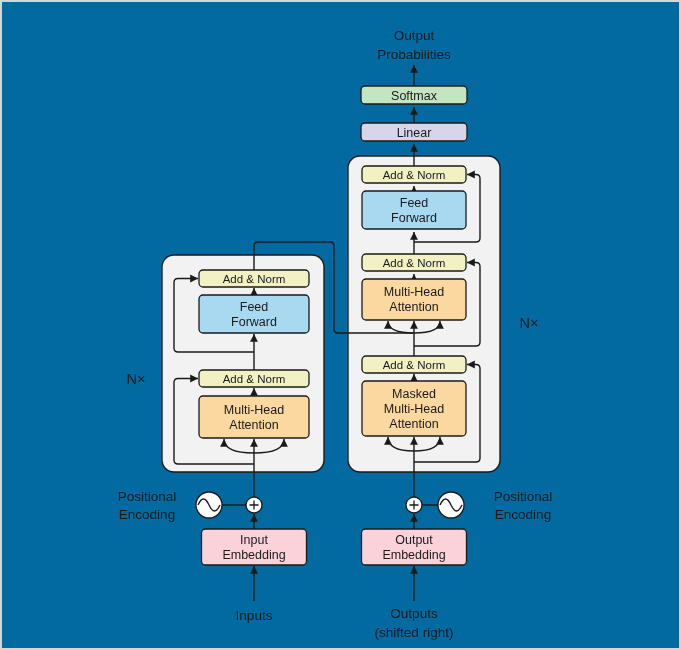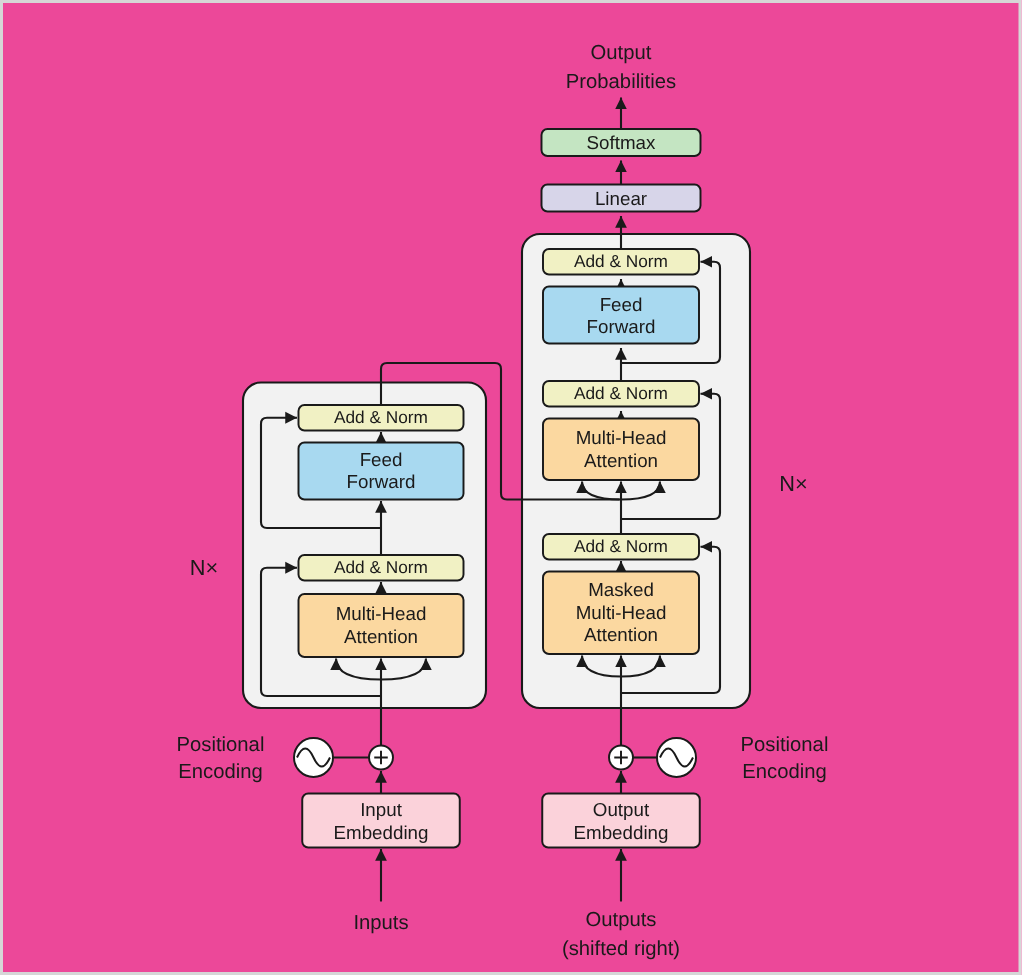--- a/index.html
+++ b/index.html
@@ -1,19 +1,19 @@
 <!DOCTYPE html>
 <html><head>
 <meta charset="utf-8">
 <style>
   html,body { margin:0; padding:0; background:#ffffff; }
   .frame {
     width:681px; height:650px;
     box-sizing:border-box;
-    background:#ec4899;
+    background:#0369a1;
     border:2px solid #d6d6d6;
     position:relative;
     overflow:hidden;
   }
   svg { display:block; }
   svg text {
     font-family:"Liberation Sans", sans-serif;
     fill:#1a1a1a;
     text-anchor:middle;
     dominant-baseline:central;

